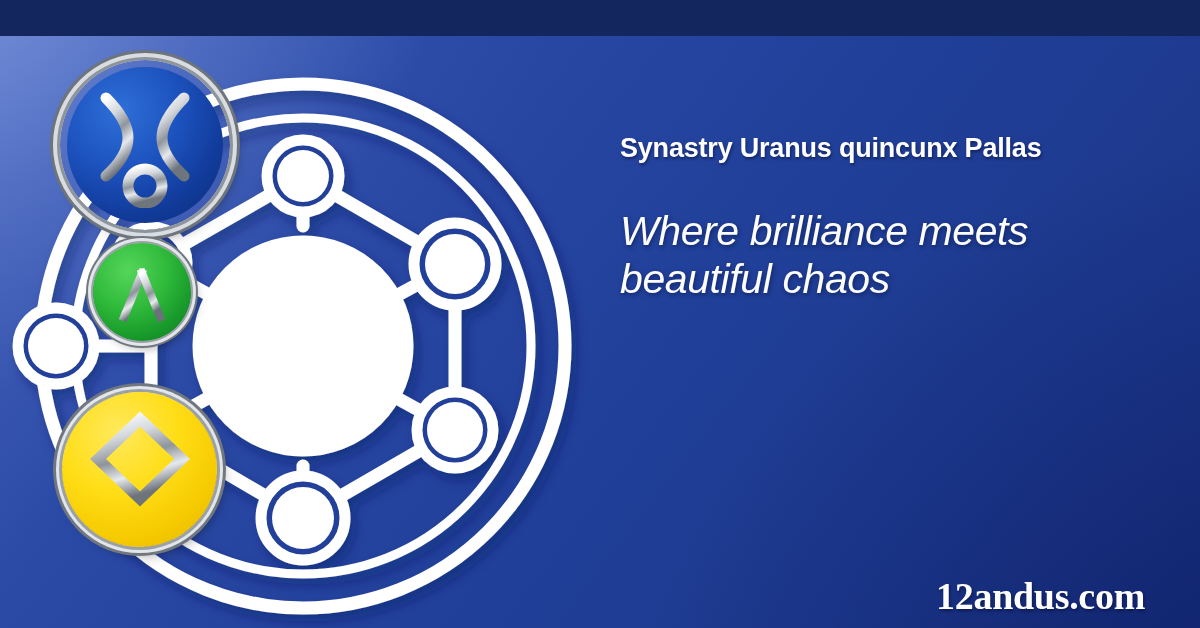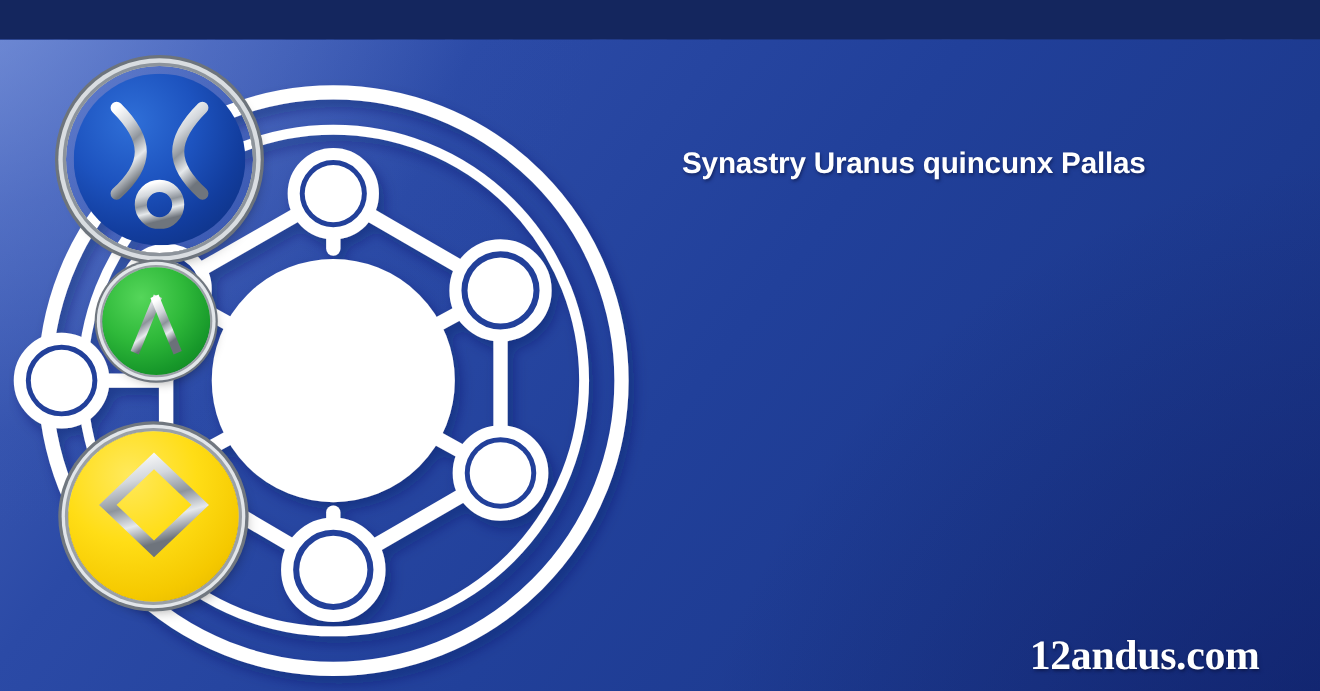--- a/index.html
+++ b/index.html
@@ -325,17 +325,21 @@
       </g>
       <g stroke="url(#chrome3)" fill="none" stroke-width="11" stroke-linecap="square">
         <line x1="52" y1="62" x2="52" y2="112"></line>
         <line x1="27" y1="92" x2="77" y2="92"></line>
       </g>
     </svg>
   </div>
 
   <div class="text-block">
     <h1 class="headline">Synastry Uranus quincunx Pallas</h1>
+    <p class="subhead">
+      <span class="line">Where brilliance meets</span>
+      <span class="line">beautiful chaos</span>
+    </p>
   </div>
 
   <div class="brand">12andus.com</div>
 
 </div>
 
 </body></html>

